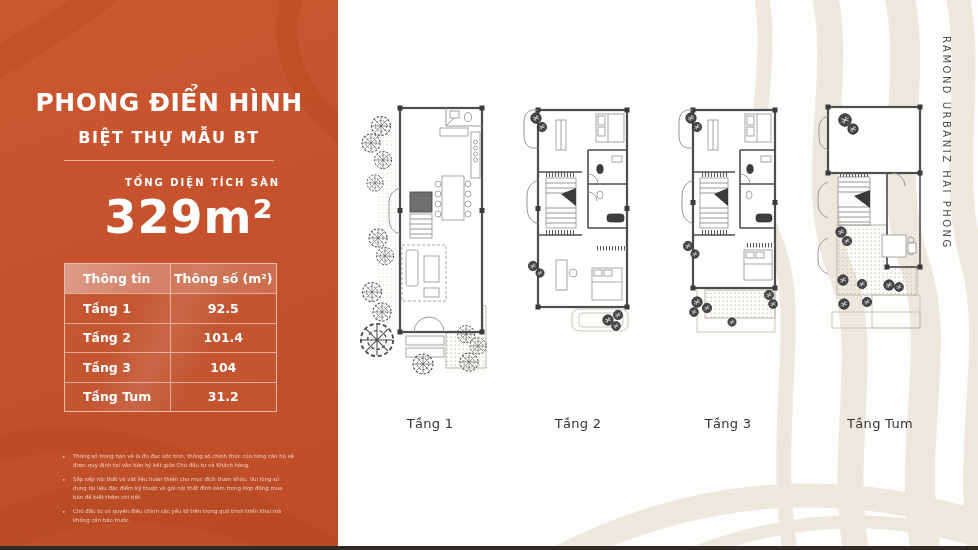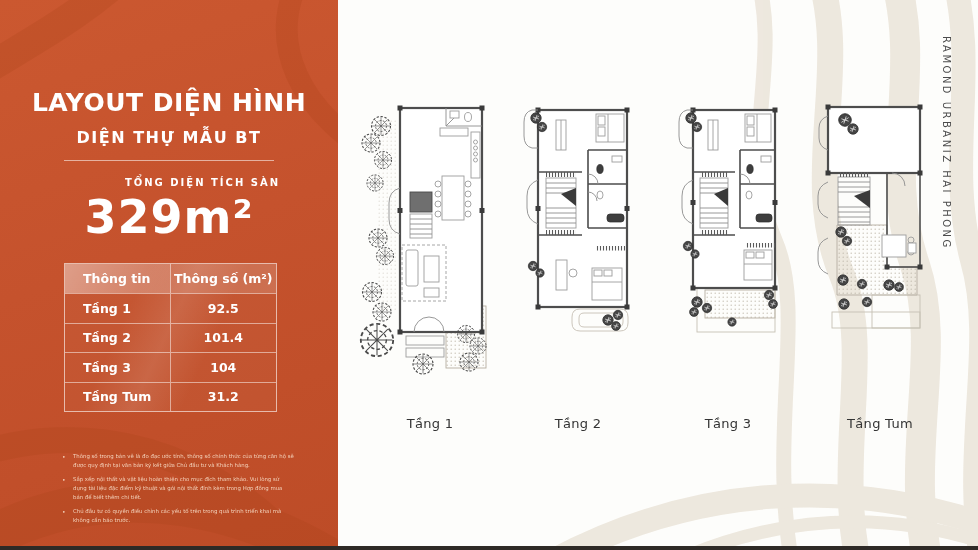--- a/index.html
+++ b/index.html
@@ -13,21 +13,21 @@
   .panel-tex{position:absolute;left:0;top:0;width:338px;height:550px;}
   .title{position:absolute;top:88px;left:0;width:338px;text-align:center;
          font-size:25px;font-weight:bold;letter-spacing:.5px;}
   .subtitle{position:absolute;top:128px;left:0;width:338px;text-align:center;
          font-size:16px;font-weight:bold;letter-spacing:1.5px;}
   .divider{position:absolute;top:160px;left:64px;width:210px;height:1px;
          background:rgba(255,255,255,.55);}
   .area-label{position:absolute;top:177px;left:0;width:405px;text-align:center;
          font-size:10px;font-weight:bold;letter-spacing:2px;}
   .area-value{position:absolute;top:190px;left:0;width:338px;text-align:center;
-         font-size:46px;font-weight:bold;letter-spacing:1px;}
+         font-size:46px;font-weight:bold;letter-spacing:1px;padding-left:20px;}
   
   .tbl{position:absolute;left:64px;top:263px;width:211px;
        border:1px solid rgba(255,255,255,.6);font-size:12.5px;background:rgba(255,255,255,.03);}
   .tbl::after{content:"";position:absolute;inset:0;pointer-events:none;
        background:linear-gradient(115deg,transparent 30%,rgba(255,255,255,.10) 48%,transparent 66%);}
   .tr{display:flex;height:28.5px;border-top:1px solid rgba(255,255,255,.5);}
   .tr:first-child{border-top:none;height:29px;}
   .td{display:flex;align-items:center;}
   .c1{width:105px;padding-left:18px;box-sizing:border-box;font-weight:bold;}
   .c2{width:106px;justify-content:center;border-left:1px solid rgba(255,255,255,.5);font-weight:bold;}
@@ -78,22 +78,22 @@
   <div class="panel">
     <svg class="panel-tex" viewBox="0 0 338 550" preserveAspectRatio="none">
       <g fill="none" stroke="#A84218" opacity="0.22">
         <path d="M-60,470 C40,420 170,430 270,520" stroke-width="26"></path>
         <path d="M-40,555 C80,475 230,485 370,585" stroke-width="42"></path>
         <path d="M-80,120 C-20,60 60,40 140,-40" stroke-width="30"></path>
         <path d="M310,-40 C255,40 305,120 385,160" stroke-width="22"></path>
       </g>
     </svg>
 
-    <div class="title">LAYOUT DIỆN HÌNH</div>
-    <div class="subtitle">DIỆN THỰ MẪU BT</div>
+    <div class="title">PHONG ĐIỂN HÌNH</div>
+    <div class="subtitle">BIỆT THỰ MẪU BT</div>
     <div class="divider"></div>
     <div class="area-label">TỔNG DIỆN TÍCH SÀN</div>
     <div class="area-value">329m²</div>
 
     <div class="tbl">
       <div class="tr th">
         <div class="td c1">Thông tin</div>
         <div class="td c2">Thông số (m²)</div>
       </div>
       <div class="tr">

